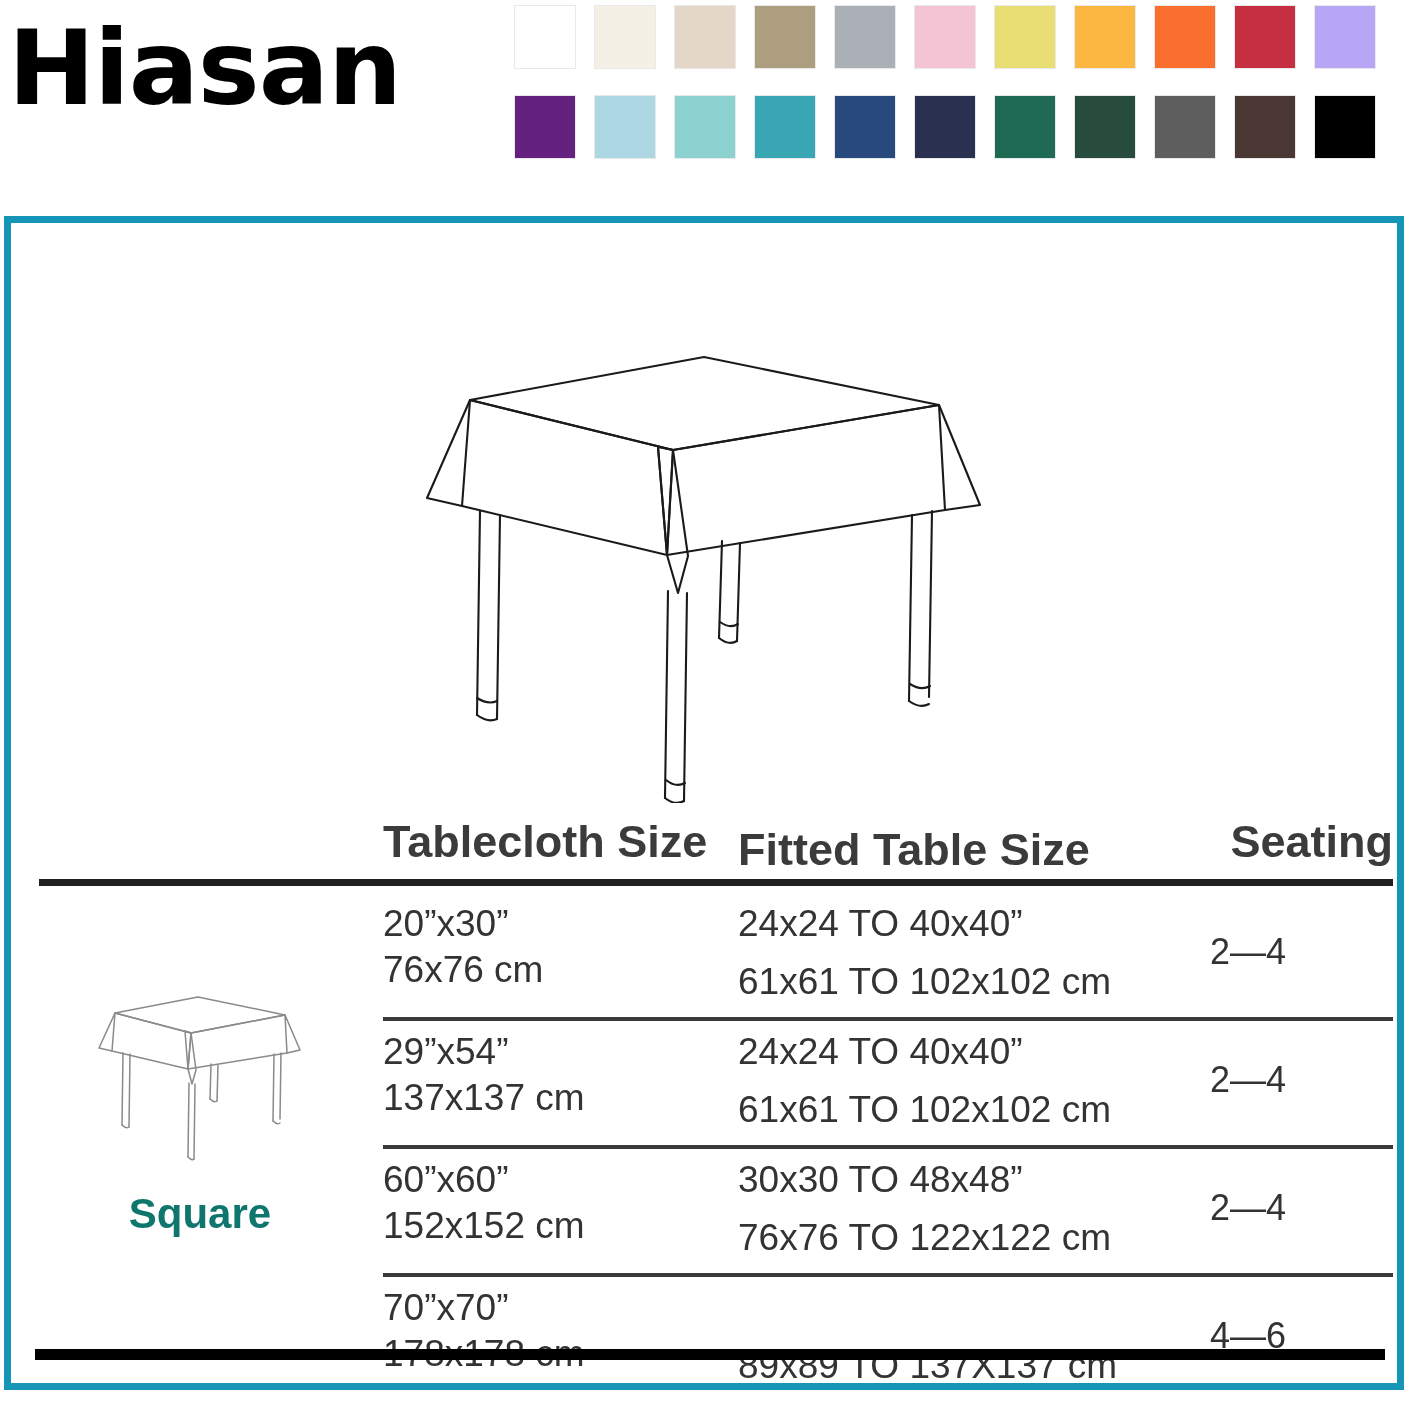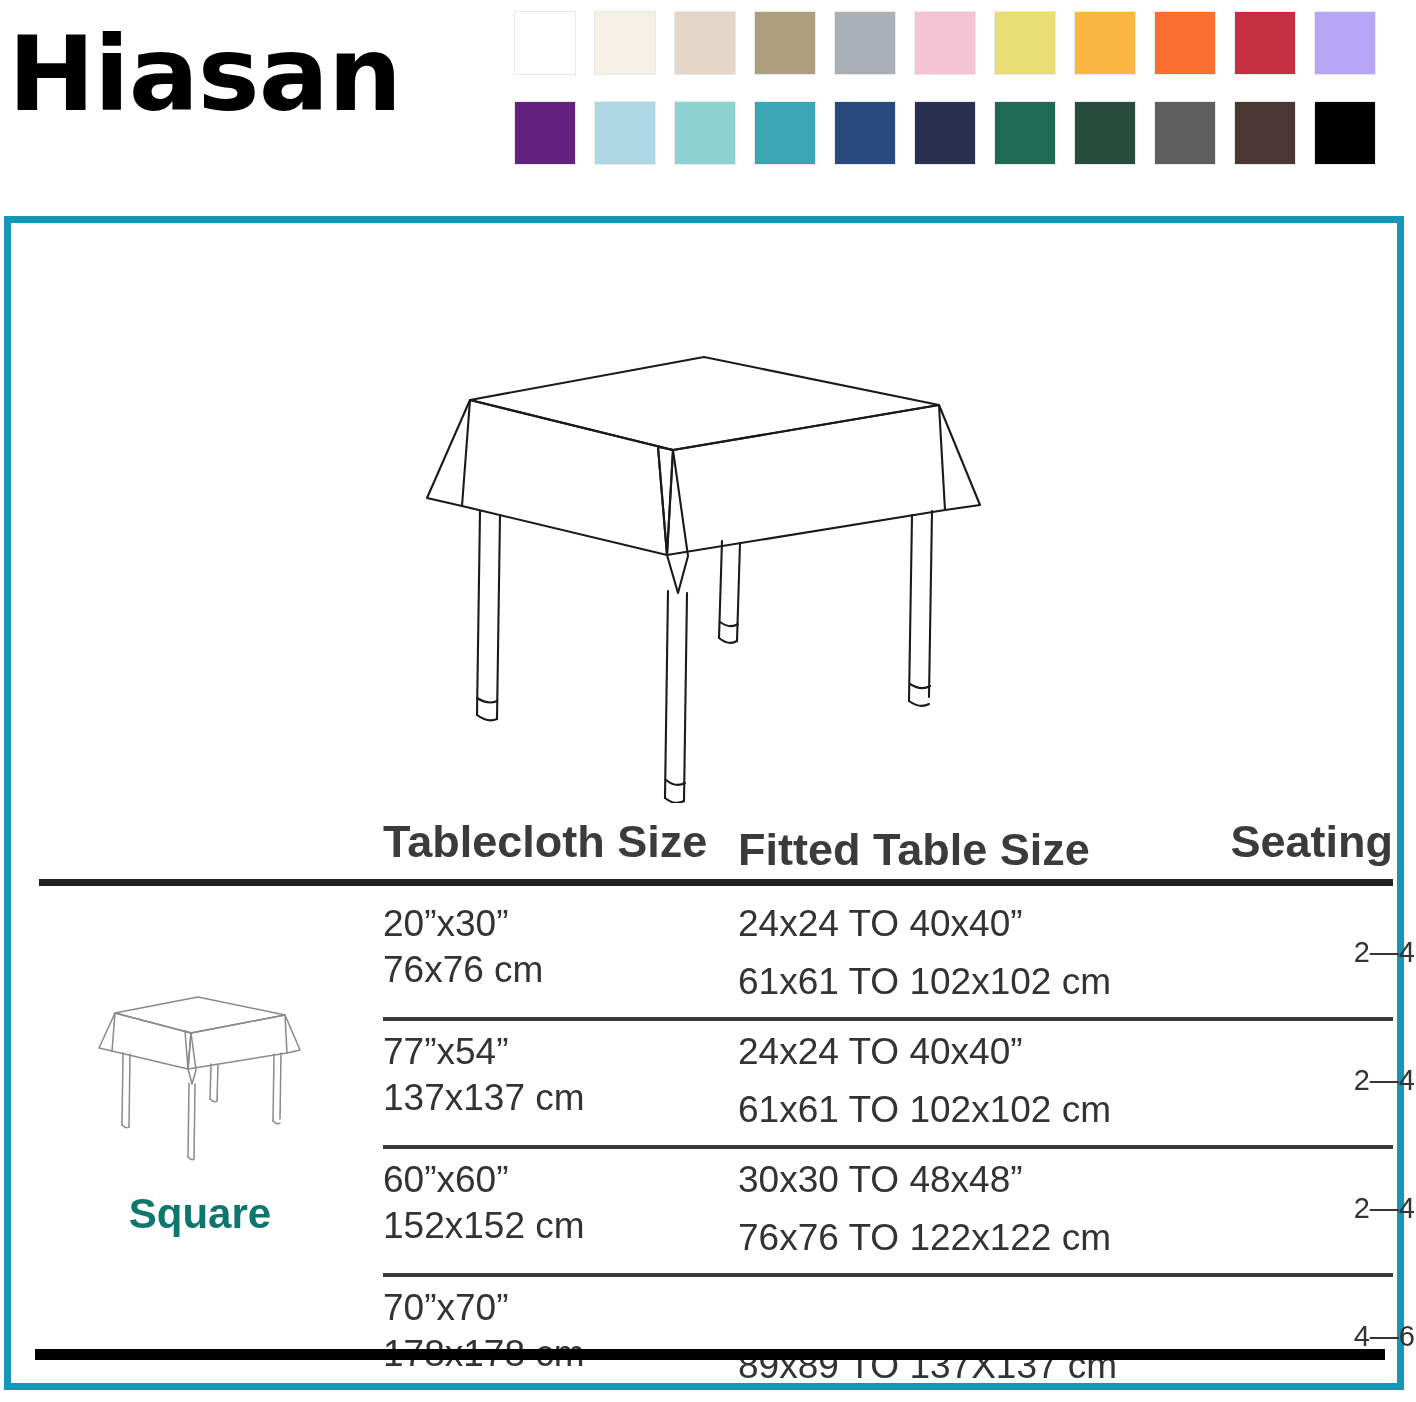--- a/index.html
+++ b/index.html
@@ -11,21 +11,21 @@
     width: 1416px;
     height: 1402px;
     position: relative;
     font-family: "Liberation Sans", sans-serif;
     overflow: hidden;
   }
 
   
   #header {
     position: absolute;
-    left: 0; top: 6px;
+    left: 0; top: 0;
     width: 1416px;
     height: 205px;
   }
   #brand-logo {
     position: absolute;
     left: 8px;
     top: 8px;
     font-size: 104px;
     line-height: 120px;
     font-weight: 700;
@@ -128,22 +128,22 @@
     font-family: "Liberation Sans", sans-serif;
   }
   .c-cloth-in  { left: 348px; top: 8px; }
   .c-cloth-cm  { left: 348px; top: 54px; }
   .c-fit-in    { left: 703px; top: 8px; }
   .c-fit-cm    { left: 703px; top: 66px; }
   .c-seat {
     left: 1175px;
     top: 36px;
     width: 205px;
-    text-align: right;
-    font-size: 29px;
+    text-align: left;
+    font-size: 36px;
   }
   .row-rule {
     position: absolute;
     left: 348px;
     bottom: 0;
     width: 1010px;
     height: 4px;
     background: #3a3a3a;
   }
   .t-row:last-child .row-rule { display: none; }
@@ -288,21 +288,21 @@
       <div class="t-row">
         <div class="cell c-cloth-in">20”x30”</div>
         <div class="cell c-cloth-cm">76x76  cm</div>
         <div class="cell c-fit-in">24x24 TO 40x40”</div>
         <div class="cell c-fit-cm">61x61 TO 102x102 cm</div>
         <div class="cell c-seat">2—4</div>
         <div class="row-rule"></div>
       </div>
 
       <div class="t-row">
-        <div class="cell c-cloth-in">77”x54”</div>
+        <div class="cell c-cloth-in">29”x54”</div>
         <div class="cell c-cloth-cm">137x137 cm</div>
         <div class="cell c-fit-in">24x24 TO 40x40”</div>
         <div class="cell c-fit-cm">61x61 TO 102x102 cm</div>
         <div class="cell c-seat">2—4</div>
         <div class="row-rule"></div>
       </div>
 
       <div class="t-row">
         <div class="cell c-cloth-in">60”x60”</div>
         <div class="cell c-cloth-cm">152x152 cm</div>

